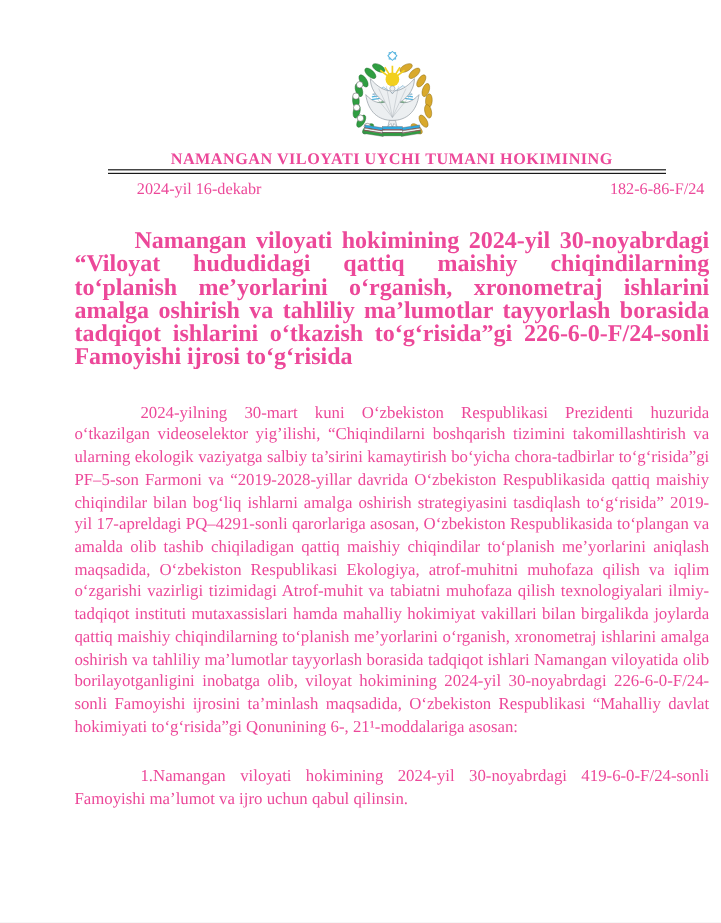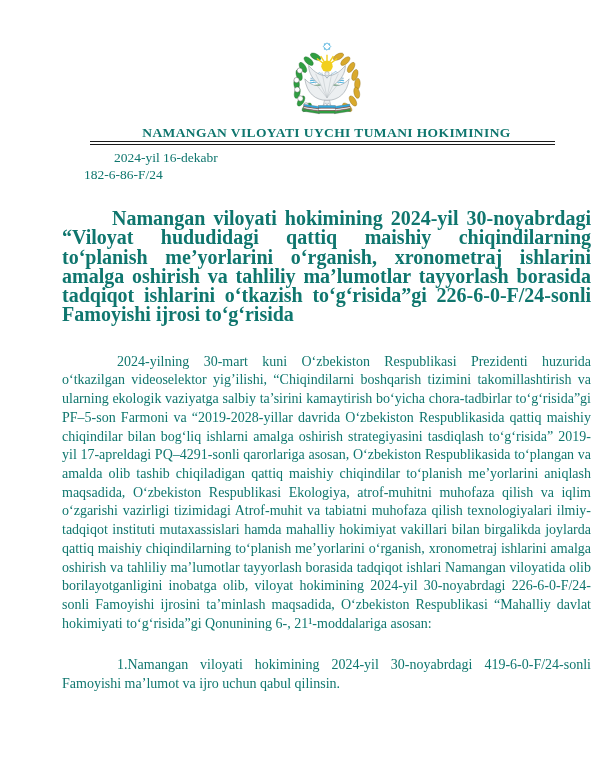--- a/index.html
+++ b/index.html
@@ -3,21 +3,21 @@
 <meta charset="utf-8">
 <style>
   html,body{margin:0;padding:0;background:#e8e8e8;}
   .page{
     position:relative;
     width:601px;height:769px;
     margin:0 auto;
     background:#ffffff;
     overflow:hidden;
     font-family:"Liberation Serif", serif;
-    color:#0f766e;
+    color:#ec4899;
   }
   .content{
     padding:42px 10px 0 62px; 
   }
   .emblem-wrap{
     width:100%;
     display:flex;justify-content:center;
     margin-bottom:3px;
   }
   .org-line{
@@ -41,21 +41,20 @@
     border-top:1.6px solid #1a1a1a;
     border-bottom:1.2px solid #1a1a1a;
     margin:0 36px 0 28px;
   }
   .meta-row{
     display:flex;
     justify-content:space-between;
     font-size:13.5px;
     line-height:17px;
     padding:4px 4px 0 52px;
-    flex-direction:column;
   }
   .meta-row .num{ margin-left:-30px; }
   .subject{
     margin:26px 0 0 0;
     font-weight:bold;
     font-size:20px;
     line-height:19.3px;
     text-align:justify;
     text-indent:50px;
   }

